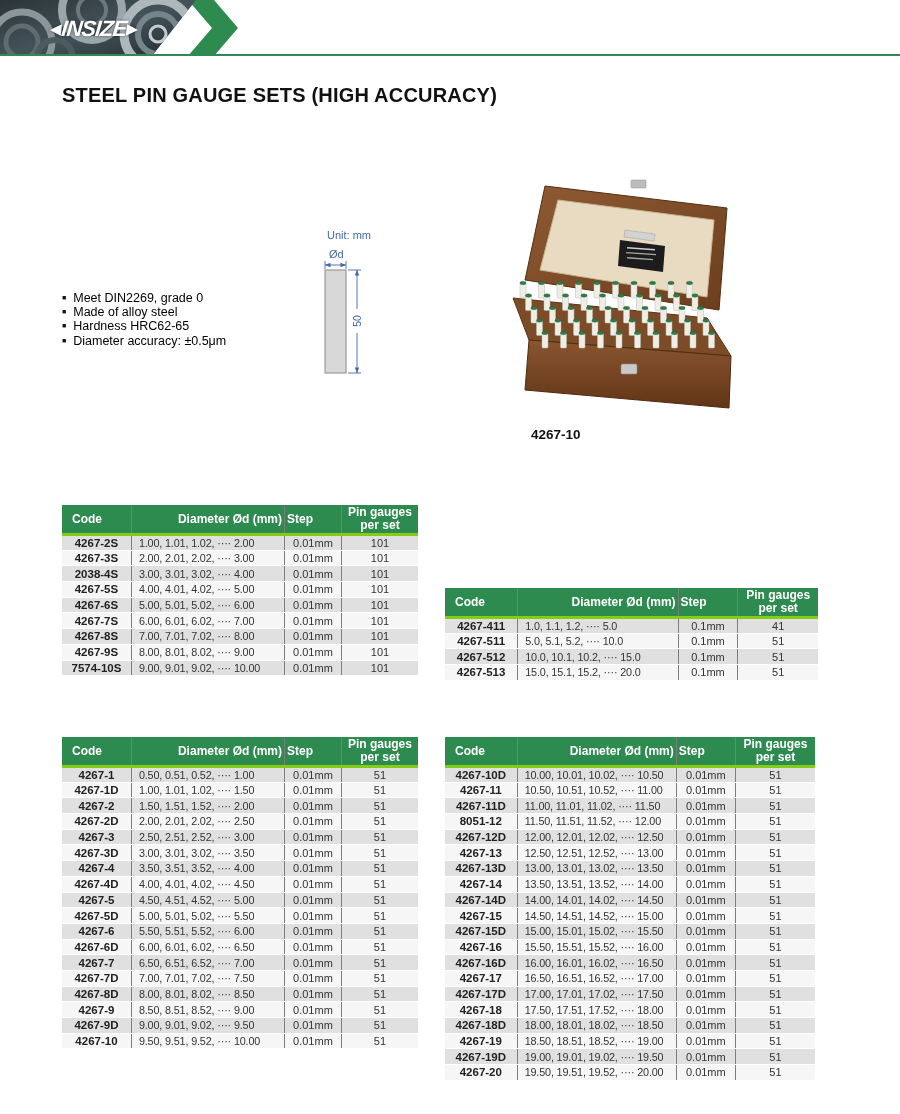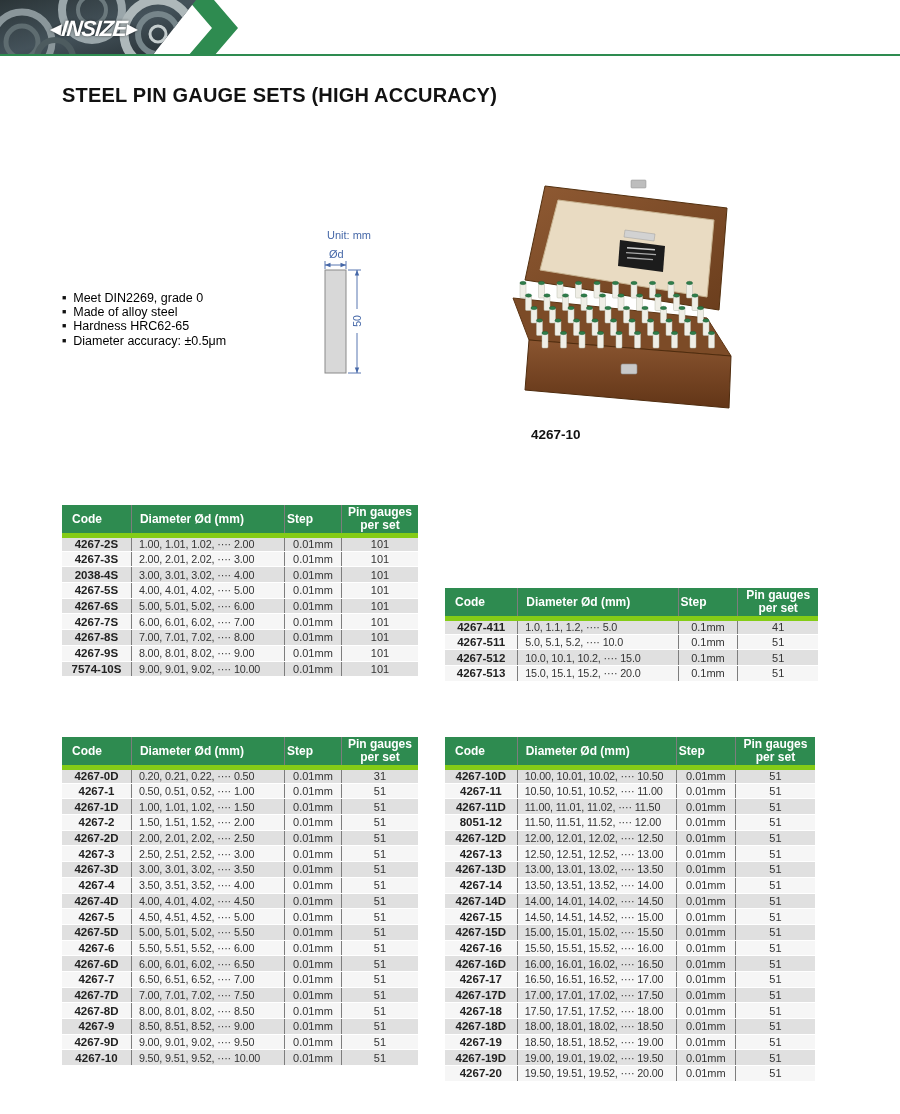--- a/index.html
+++ b/index.html
@@ -39,23 +39,23 @@
 
   
   .tblwrap{position:absolute;}
   #tbl1wrap{left:62px;top:505px;width:356px;}
   #tbl2wrap{left:445px;top:588px;width:373px;}
   #tbl3wrap{left:62px;top:737px;width:356px;}
   #tbl4wrap{left:445px;top:737px;width:370px;}
 
   table.tbl{border-collapse:collapse;table-layout:fixed;width:100%;}
   table.tbl th{background:var(--green);color:#fff;font-size:12px;font-weight:bold;line-height:13px;
-      height:29px;vertical-align:middle;padding:1px 2px;border-bottom:5px solid #84cc16;}
+      height:29px;vertical-align:middle;padding:1px 2px;border-bottom:3px solid #84cc16;}
   table.tbl th.c0{width:19.5%;text-align:left;padding-left:10px;}
-  table.tbl th.c1{width:43%;text-align:left;padding-left:8px;}
+  table.tbl th.c1{width:43%;text-align:right;padding-left:8px;}
   table.tbl th.c2{width:16%;text-align:left;}
   table.tbl th.c3{width:21.5%;text-align:center;}
   table.tbl th:not(:last-child),table.tbl td:not(:last-child){border-right:1px solid var(--cell-line);}
   table.tbl td{height:15.7px;padding:0;font-size:11px;color:#333;border-bottom:1px solid #fff;
       white-space:nowrap;overflow:hidden;vertical-align:middle;}
   table.tbl td.c0{font-weight:bold;color:#222;text-align:center;font-size:11.5px;}
   table.tbl td.c1{text-align:left;padding-left:7px;font-size:10.8px;letter-spacing:-.15px;}
   table.tbl td.c2,table.tbl td.c3{text-align:center;}
   table.tbl tbody tr:nth-child(odd) td{background:var(--row-gray);}
   table.tbl tbody tr:nth-child(even) td{background:var(--row-light);}
@@ -333,26 +333,20 @@
         <thead>
           <tr>
             <th class="c0">Code</th>
             <th class="c1">Diameter Ød (mm)</th>
             <th class="c2">Step</th>
             <th class="c3">Pin gauges per set</th>
           </tr>
         </thead>
         <tbody>
           <tr>
-            <td class="c0">4267-0D</td>
-            <td class="c1">0.20, 0.21, 0.22, ···· 0.50</td>
-            <td class="c2">0.01mm</td>
-            <td class="c3">31</td>
-          </tr>
-          <tr>
             <td class="c0">4267-1</td>
             <td class="c1">0.50, 0.51, 0.52, ···· 1.00</td>
             <td class="c2">0.01mm</td>
             <td class="c3">51</td>
           </tr>
           <tr>
             <td class="c0">4267-1D</td>
             <td class="c1">1.00, 1.01, 1.02, ···· 1.50</td>
             <td class="c2">0.01mm</td>
             <td class="c3">51</td>

